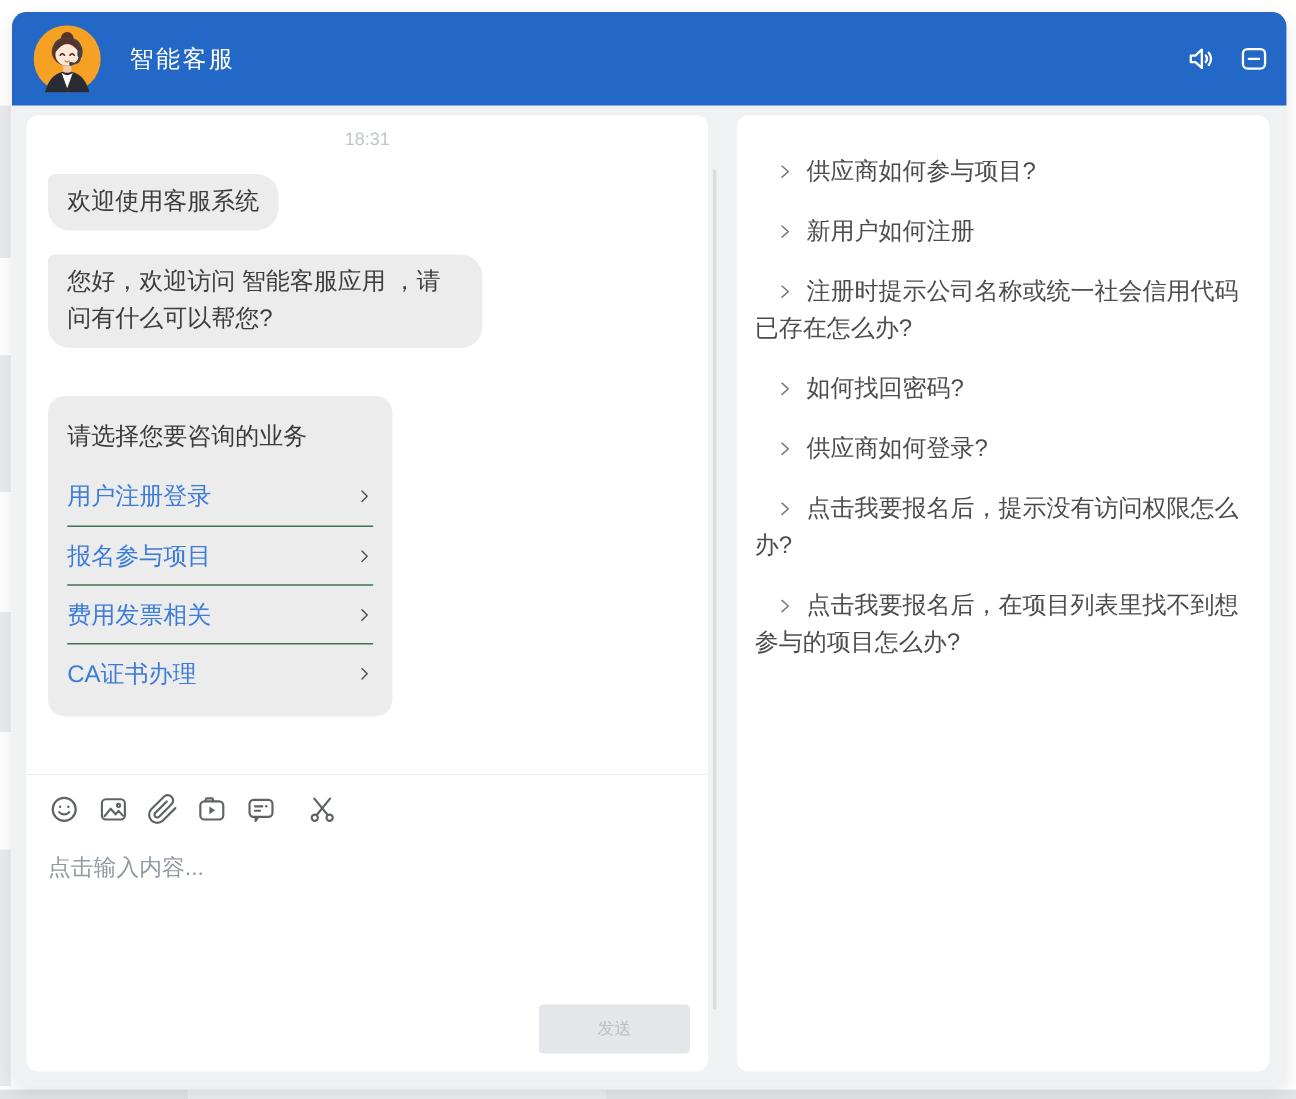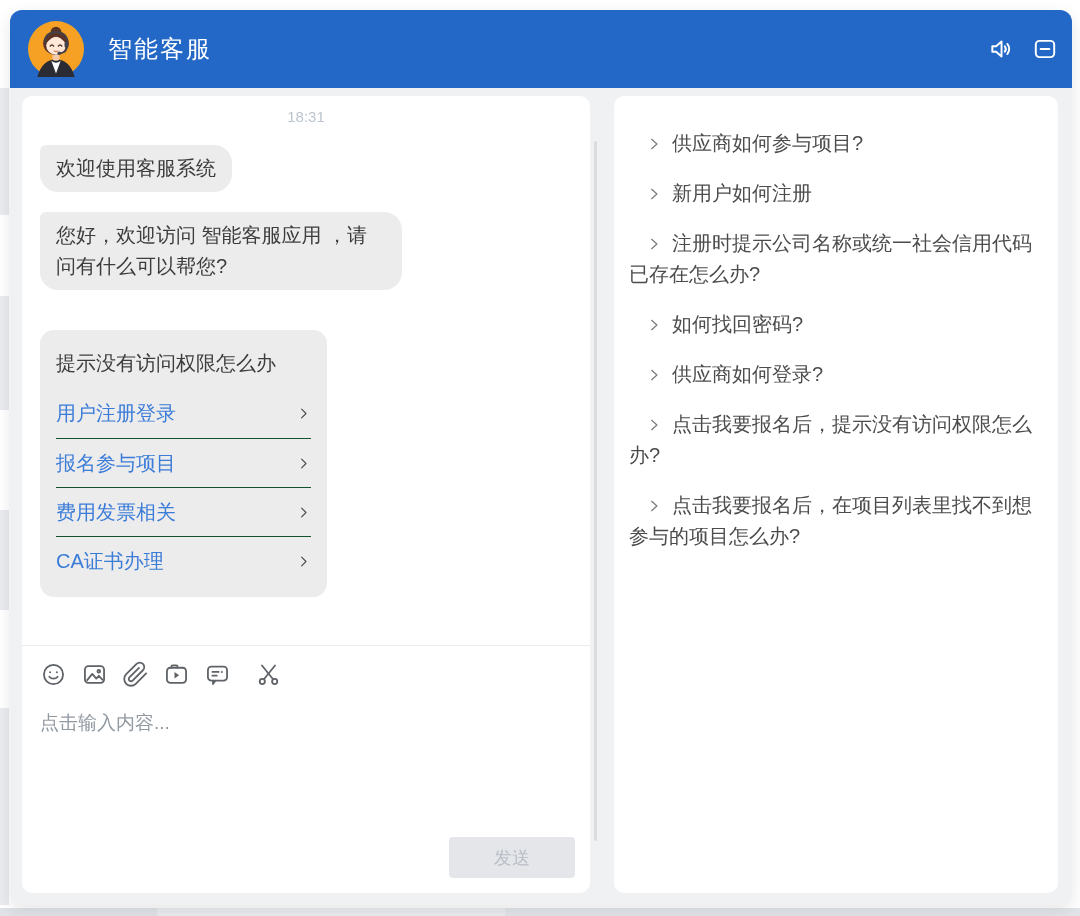--- a/index.html
+++ b/index.html
@@ -16,21 +16,21 @@
   .bottom-strip{position:absolute;left:0;top:908px;width:1080px;height:8px;display:flex;}
   .bottom-strip .b1{width:157px;background:#dfe3e7;}
   .bottom-strip .b2{width:348px;background:#eaedf0;}
   .bottom-strip .b3{flex:1;background:#e1e5e9;}
   
   .widget{position:absolute;left:10px;top:10px;width:1062px;height:895px;
     border-radius:12px;background:var(--widget-bg);box-shadow:0 5px 16px rgba(0,0,0,.10);}
   .header{height:78px;background:var(--header-bg);border-radius:12px 12px 0 0;
     display:flex;align-items:center;padding:0 14px 0 18px;}
   .avatar{width:56px;height:56px;flex:0 0 auto;}
-  .app-title{color:#fff;font-size:24px;letter-spacing:2px;margin-left:24px;flex:1;}
+  .app-title{color:#fff;font-size:20px;letter-spacing:2px;margin-left:24px;flex:1;}
   .hicon{width:26px;height:26px;margin-left:18px;cursor:pointer;color:#fff;}
   .body{display:flex;height:817px;padding:8px 14px 12px 12px;}
   .panel{background:#fff;border-radius:10px;}
   
   .chat-panel{width:568px;display:flex;flex-direction:column;position:relative;}
   .chat-scroll{flex:1;padding:0 18px;overflow:hidden;}
   .timestamp{text-align:center;margin-top:12px;font-size:15px;color:var(--timestamp);}
   .bubble{width:fit-content;background:var(--bubble-bg);border-radius:6px 18px 18px 18px;
     padding:8px 16px;font-size:20px;line-height:31px;color:#3d3d3d;margin-top:20px;}
   .bubble.wide{max-width:362px;}
@@ -41,21 +41,21 @@
     font-size:20px;color:var(--link-blue);cursor:pointer;}
   .menu-item + .menu-item{border-top:1px solid #14532d;}
   .menu-item svg{width:15px;height:15px;color:#4a4a4a;flex:0 0 auto;}
   
   .composer{height:248px;border-top:1px solid #ededed;position:relative;padding:0 18px;}
   .toolbar{display:flex;align-items:center;gap:14px;margin-top:15px;color:var(--icon-gray);}
   .tbtn{width:27px;height:27px;cursor:pointer;}
   .tbtn.last{margin-left:10px;}
   .input-area{margin-top:22px;font-size:19px;color:#9199a1;cursor:text;}
   .send-btn{position:absolute;right:15px;bottom:15px;width:126px;height:41px;
-    background:var(--send-bg);color:var(--send-text);font-size:18px;border:none;
+    background:var(--send-bg);color:var(--send-text);font-size:14px;border:none;
     border-radius:4px;cursor:pointer;}
   
   .gutter{width:24px;position:relative;}
   .gutter .thumb{position:absolute;left:4px;top:45px;width:3px;height:700px;
     background:#dadde0;border-radius:2px;}
   
   .faq-panel{flex:1;padding:32px 8px 0 15px;}
   .faq-item{margin:0 0 19px;font-size:20px;line-height:31px;color:var(--faq-text);
     text-indent:18px;cursor:pointer;}
   .faq-item svg{width:14px;height:14px;color:#7d7d7d;margin-right:11px;vertical-align:-1px;}
@@ -118,21 +118,21 @@
 
   <div class="body">
 
     <section class="panel chat-panel">
       <div class="chat-scroll">
         <div class="timestamp">18:31</div>
         <div class="bubble">欢迎使用客服系统</div>
         <div class="bubble wide">您好，欢迎访问 智能客服应用 ，请问有什么可以帮您?</div>
 
         <div class="menu-card">
-          <div class="menu-title">提示没有访问权限怎么办</div>
+          <div class="menu-title">请选择您要咨询的业务</div>
           <div class="menu-item">
             <span>用户注册登录</span>
             <svg viewBox="0 0 24 24" fill="none" stroke="currentColor" stroke-width="1.8" stroke-linecap="round" stroke-linejoin="round">
                 <polyline points="9 5 16 12 9 19"></polyline>
               </svg>
           </div>
           <div class="menu-item">
             <span>报名参与项目</span>
             <svg viewBox="0 0 24 24" fill="none" stroke="currentColor" stroke-width="1.8" stroke-linecap="round" stroke-linejoin="round">
                 <polyline points="9 5 16 12 9 19"></polyline>

